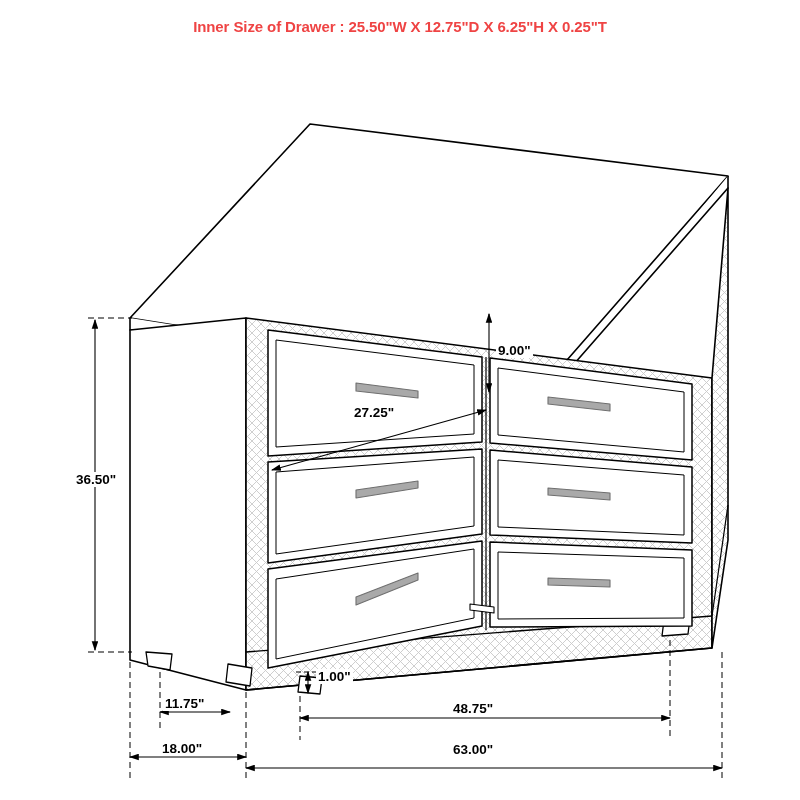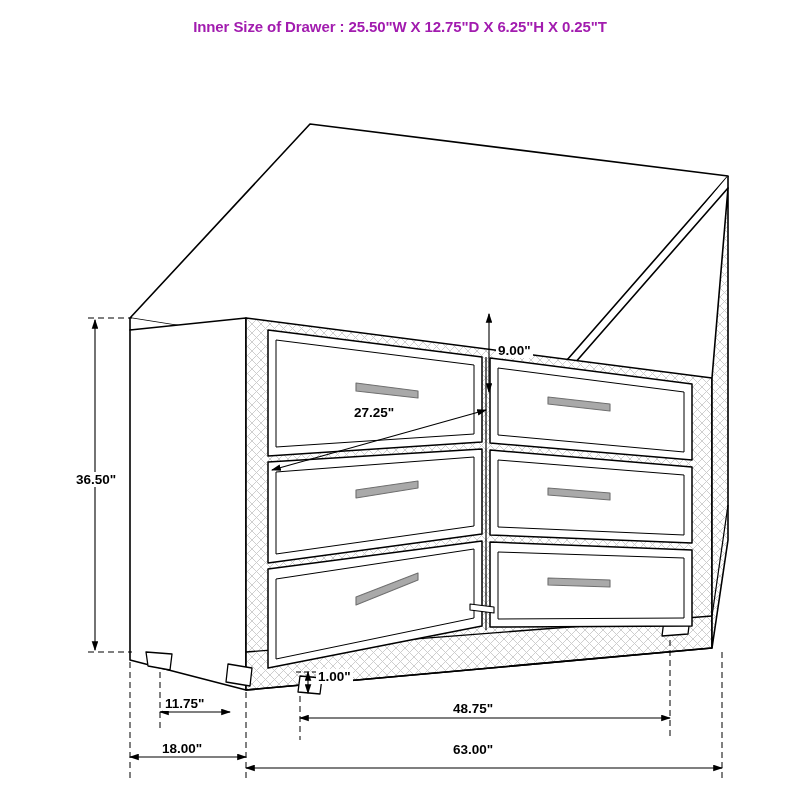--- a/index.html
+++ b/index.html
@@ -18,21 +18,21 @@
     overflow: hidden;
   }
   #title {
     position: absolute;
     top: 18px;
     left: 0;
     width: 800px;
     text-align: center;
     font-size: 15px;
     font-weight: bold;
-    color: #a21caf;
+    color: #ef4444;
     letter-spacing: -0.1px;
   }
   svg#drawing {
     position: absolute;
     top: 0;
     left: 0;
     width: 800px;
     height: 800px;
   }
   .dimlabel {

